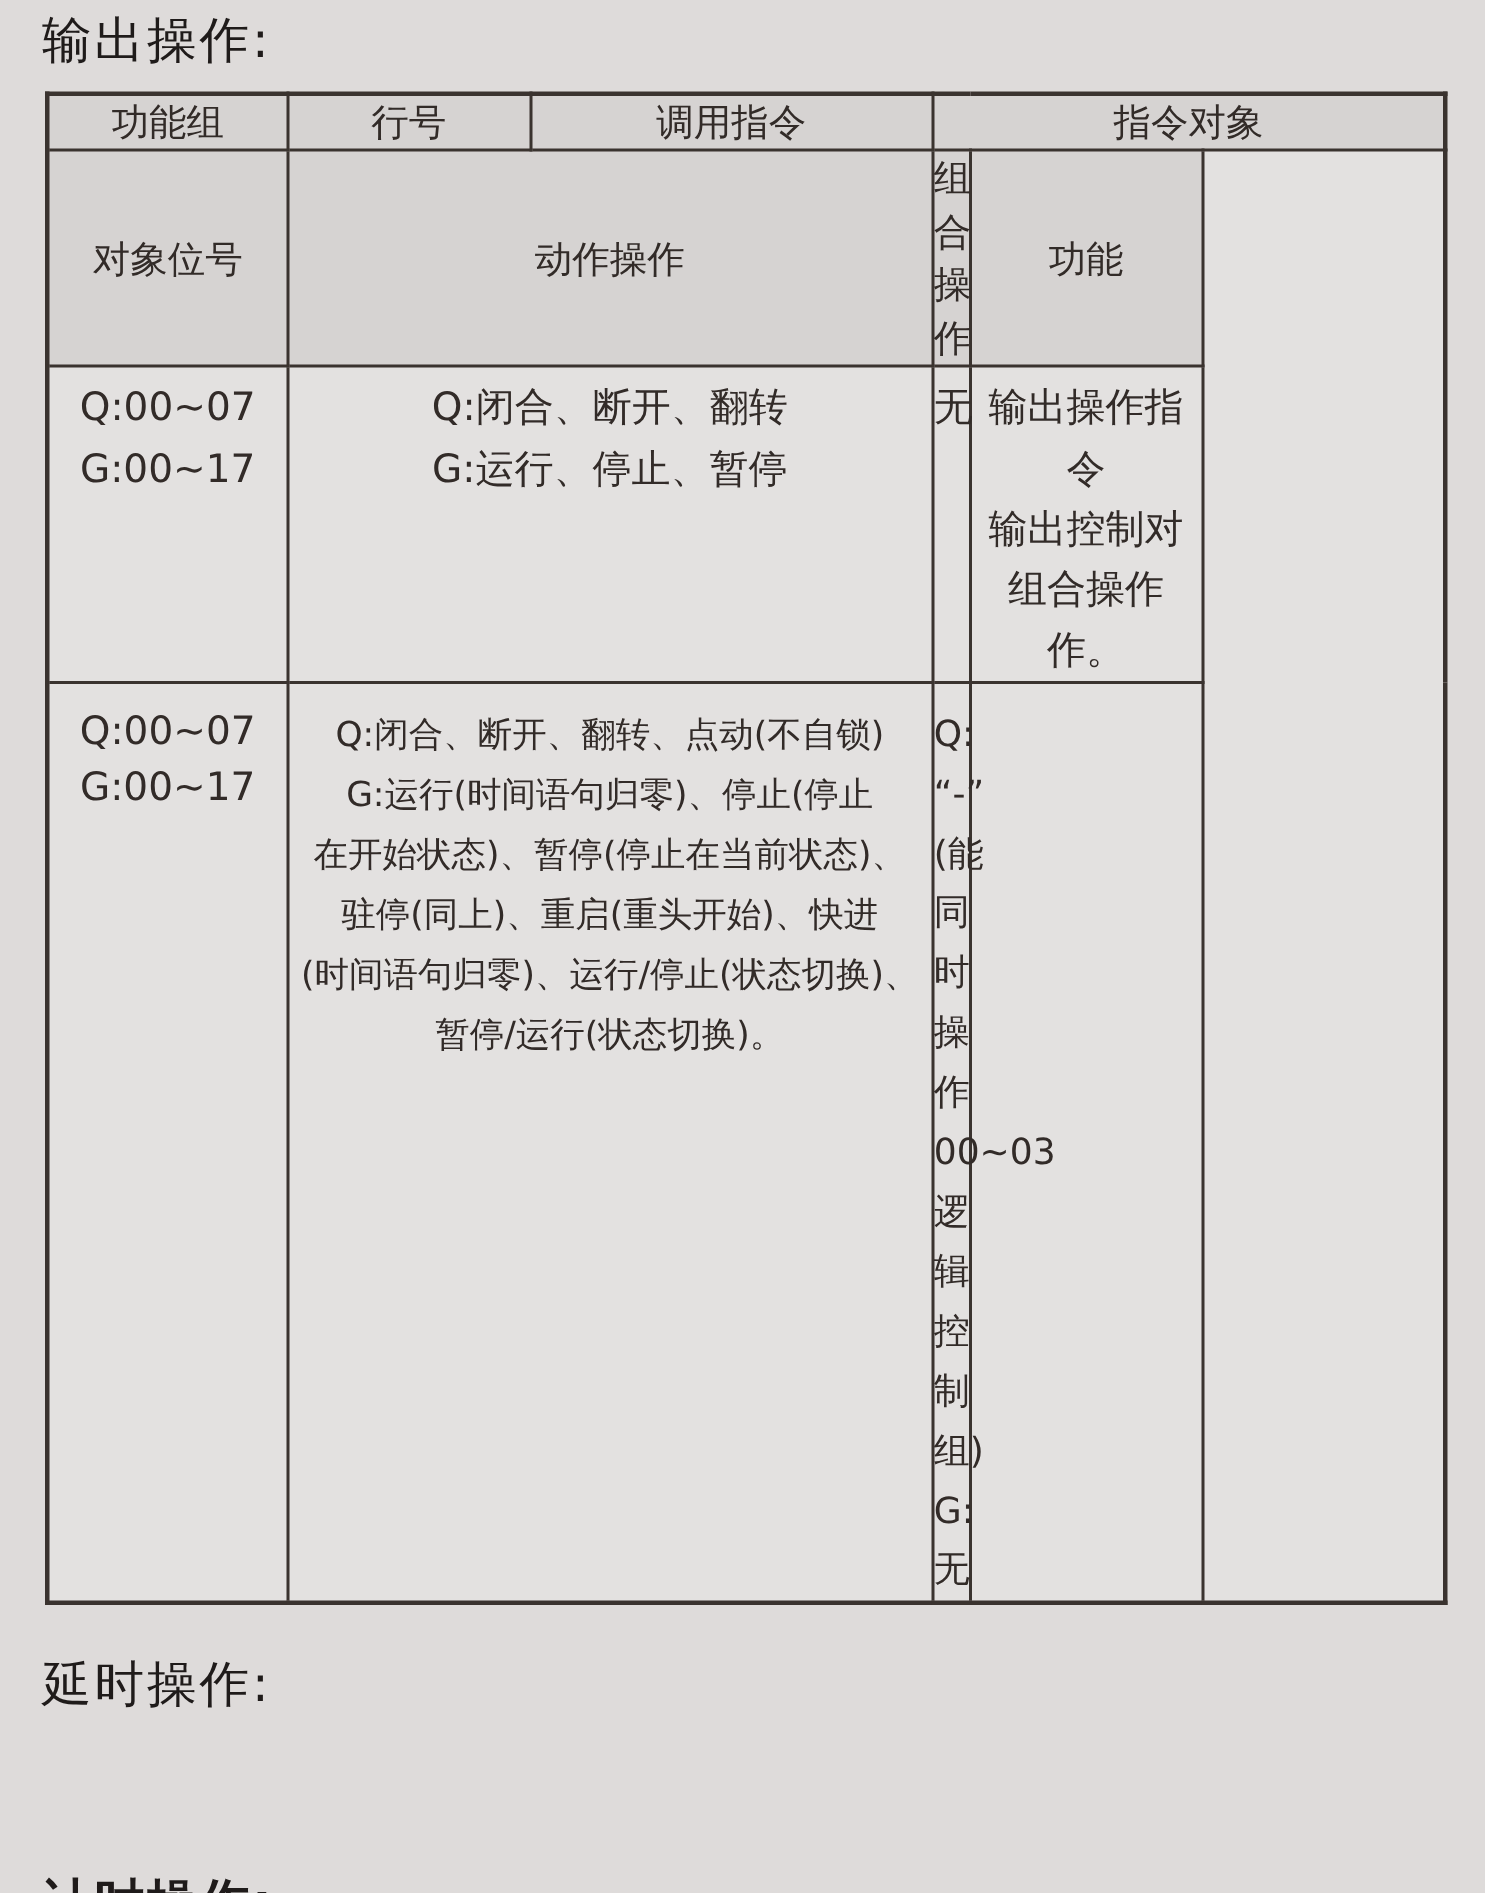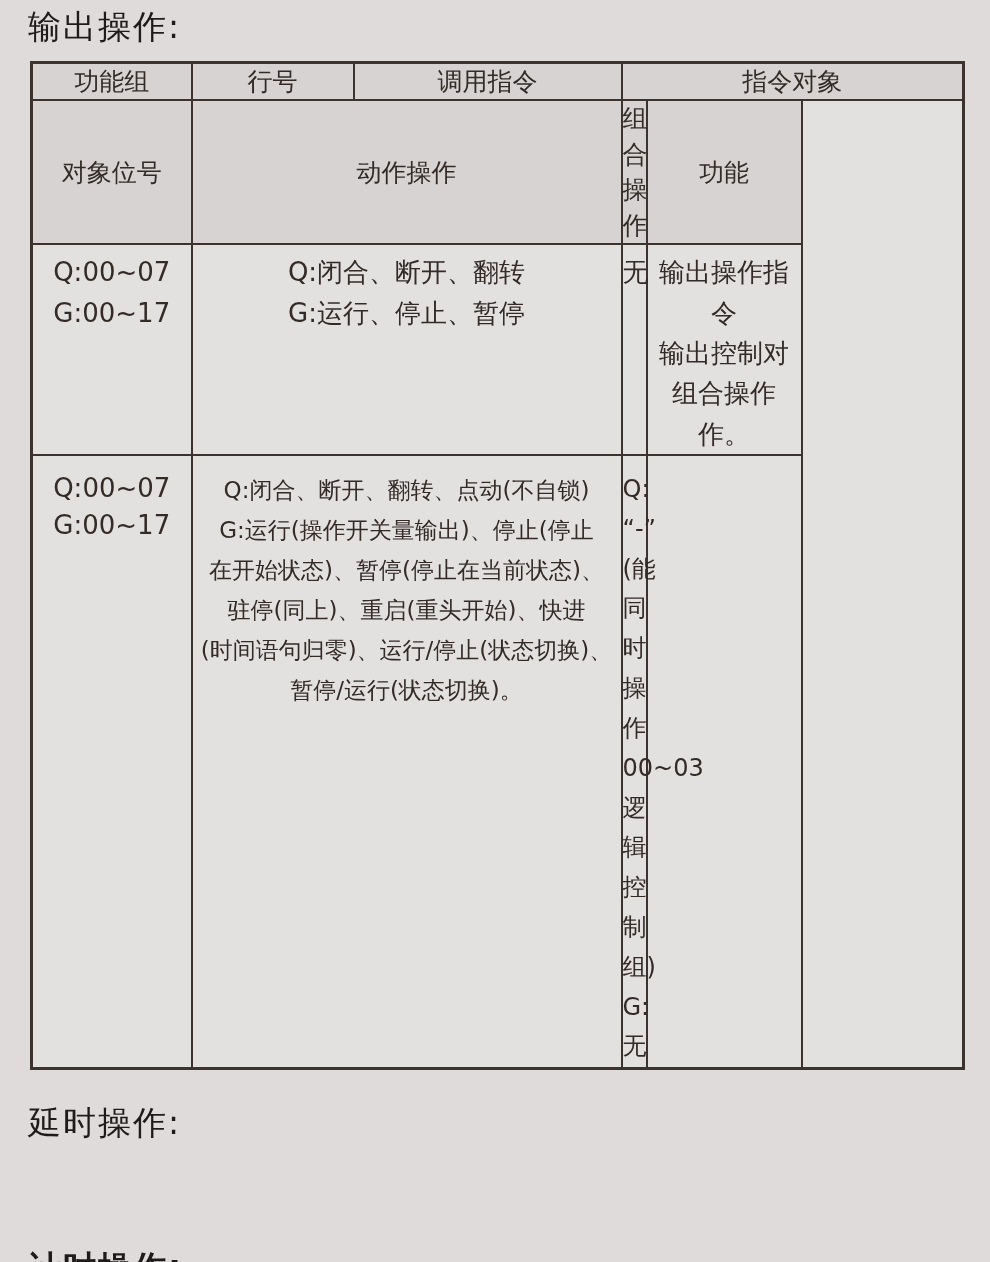--- a/index.html
+++ b/index.html
@@ -102,21 +102,21 @@
           <div>作。</div>
         </td>
   </tr>
   <tr class="r4">
     <td>
           <div>Q:00~07</div>
           <div>G:00~17</div>
         </td>
     <td colspan="2" class="longtxt">
           <div>Q:闭合、断开、翻转、点动(不自锁)</div>
-          <div>G:运行(操作开关量输出)、停止(停止</div>
+          <div>G:运行(时间语句归零)、停止(停止</div>
           <div>在开始状态)、暂停(停止在当前状态)、</div>
           <div>驻停(同上)、重启(重头开始)、快进</div>
           <div>(时间语句归零)、运行/停止(状态切换)、</div>
           <div>暂停/运行(状态切换)。</div>
         </td>
     <td class="combo">
           <div>Q: “-”</div>
           <div>(能同时操作</div>
           <div>00~03</div>
           <div>逻辑控制组)</div>

